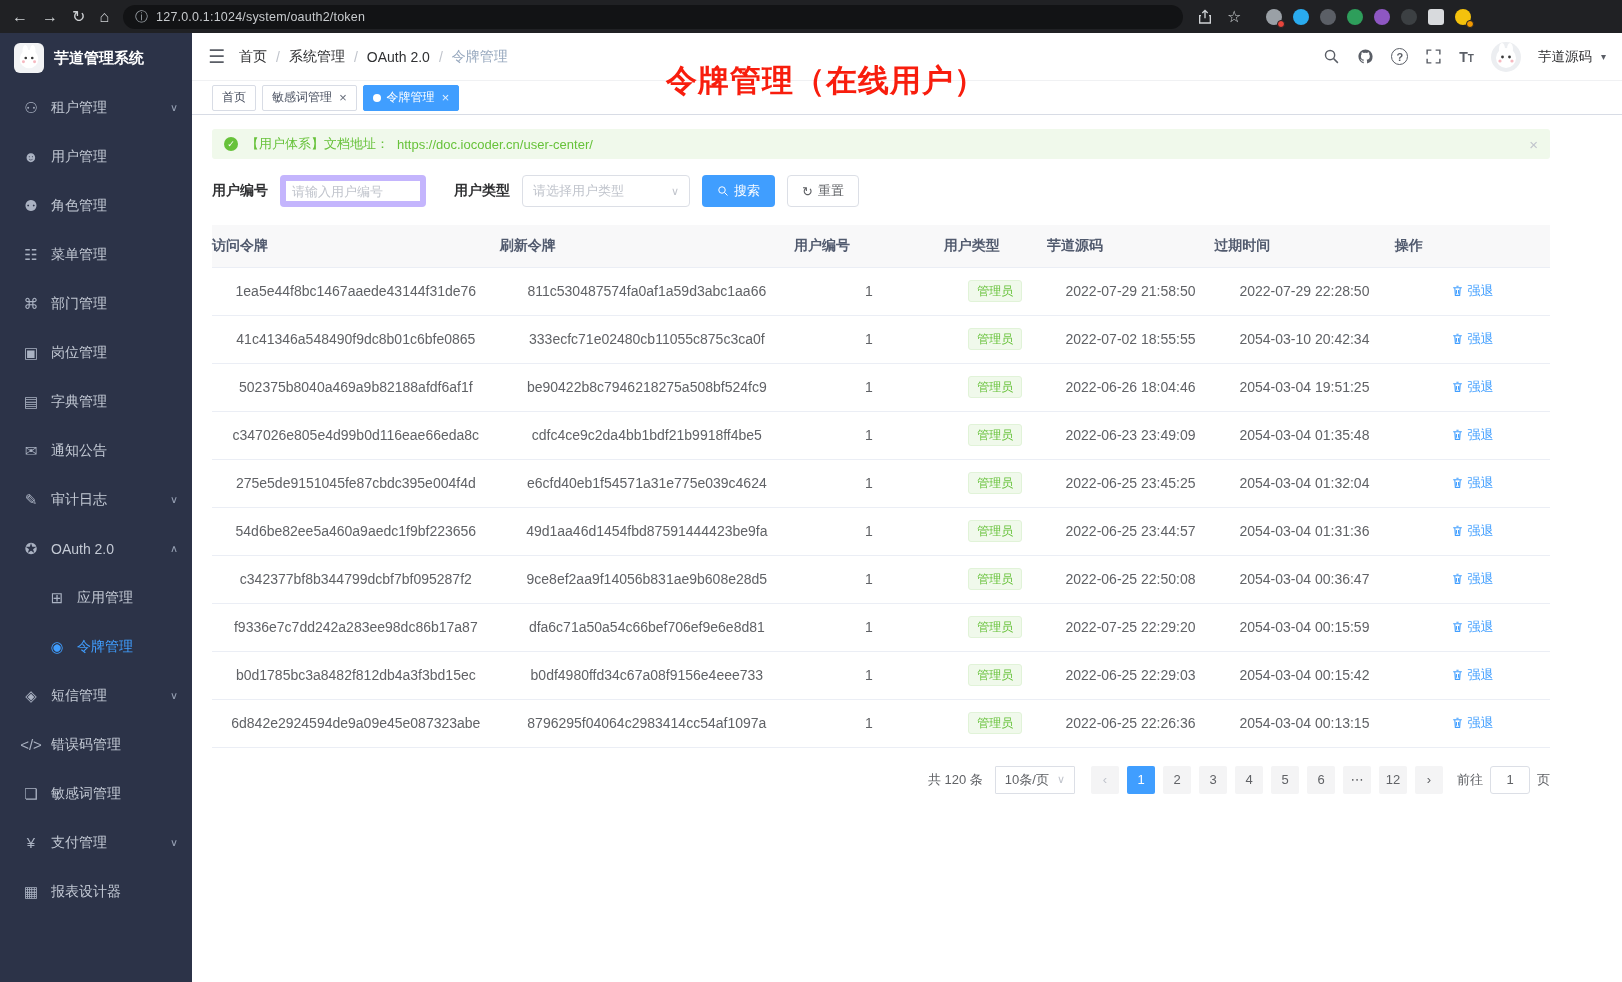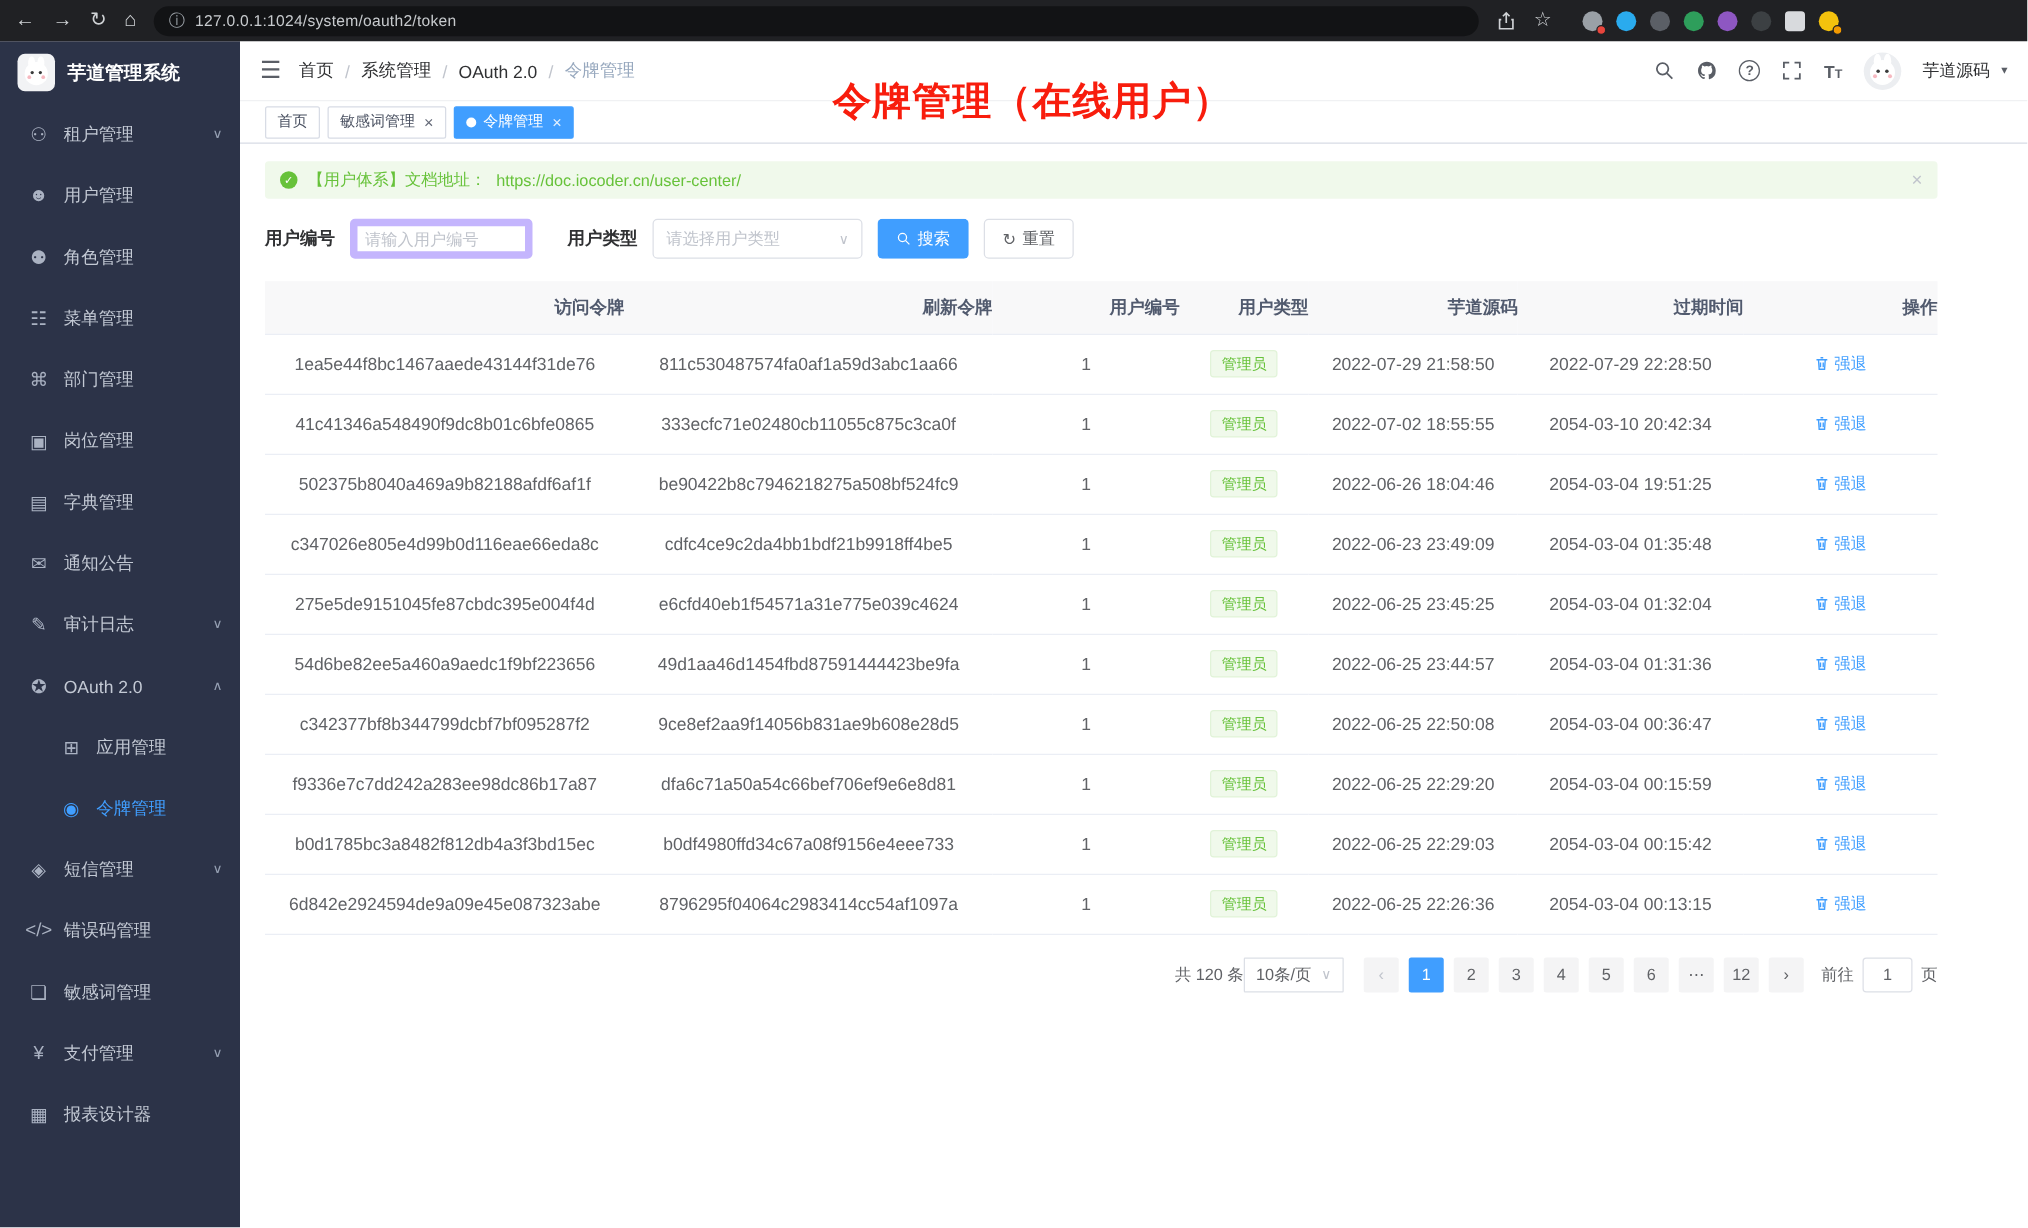--- a/index.html
+++ b/index.html
@@ -74,28 +74,28 @@
   .f-input::placeholder{color:#c0c4cc}
   .f-select{width:168px;height:32px;border:1px solid #dcdfe6;border-radius:4px;padding:0 10px;font-size:13px;color:#c0c4cc;display:inline-flex;align-items:center;justify-content:space-between;cursor:pointer;margin-right:12px}
   .sel-arrow{color:#c0c4cc;font-size:11px}
   .btn{height:32px;border-radius:4px;padding:0 14px;font-size:13px;display:inline-flex;align-items:center;gap:5px;cursor:pointer;border:1px solid transparent}
   .btn-primary{background:#409eff;color:#fff}
   .btn-primary svg{width:12px;height:12px;stroke:#fff;fill:none;stroke-width:2}
   .btn-plain{background:#fff;border-color:#dcdfe6;color:#606266;margin-left:12px}
   .reset-ic{font-size:13px;color:#606266}
 
   table.grid{width:100%;border-collapse:collapse;margin-top:18px;font-size:14px;table-layout:fixed}
-  .grid th{height:42px;background:#f8f8f9;color:#515a6e;font-weight:700;text-align:right;border-bottom:1px solid #ebeef5;font-size:14px}
+  .grid th{height:42px;background:#f8f8f9;color:#515a6e;font-weight:700;text-align:left;border-bottom:1px solid #ebeef5;font-size:14px}
   .grid td{height:48px;color:#606266;text-align:center;border-bottom:1px solid #ebeef5;overflow:hidden;white-space:nowrap}
   .tag-success{display:inline-block;height:22px;line-height:20px;padding:0 8px;background:#f0f9eb;border:1px solid #e1f3d8;color:#67c23a;border-radius:3px;font-size:12px}
   .action-link{color:#409eff;font-size:13px;cursor:pointer;display:inline-flex;align-items:center;gap:3px}
   .trash-icon{width:13px;height:13px;stroke:currentColor;fill:none;stroke-width:2}
 
   .pagination{display:flex;justify-content:flex-end;align-items:center;margin-top:18px;font-size:13px;color:#606266}
-  .pg-total{}
+  .pg-total{margin-right:12px}
   .pg-size{height:28px;border:1px solid #dcdfe6;border-radius:1px;display:inline-flex;align-items:center;padding:0 9px;gap:8px;cursor:pointer;margin-right:12px;color:#606266}
   .pg-btn{min-width:28px;height:28px;background:#f4f4f5;border-radius:2px;display:inline-flex;align-items:center;justify-content:center;margin:0 4px;cursor:pointer;color:#606266;padding:0 4px}
   .pg-btn.active{background:#409eff;color:#fff}
   .pg-btn.disabled{color:#c0c4cc}
   .pg-goto{display:inline-flex;align-items:center;gap:7px;margin-left:10px}
   .goto-input{width:40px;height:28px;border:1px solid #dcdfe6;border-radius:3px;text-align:center;font-size:13px;color:#606266;outline:none}
 </style>
 </head>
 <body>
 
@@ -433,21 +433,21 @@
                 <path d="M4 7h16M10 4h4M7 7l1 14h8l1-14M10 11v7M14 11v7"></path>
               </svg>
               <span>强退</span>
             </span></td>
         </tr>
         <tr>
           <td>f9336e7c7dd242a283ee98dc86b17a87</td>
           <td>dfa6c71a50a54c66bef706ef9e6e8d81</td>
           <td>1</td>
           <td><span class="tag-success">管理员</span></td>
-          <td>2022-06-25 22:29:20</td>
+          <td>2022-07-25 22:29:20</td>
           <td>2054-03-04 00:15:59</td>
           <td><span class="action-link">
               <svg class="trash-icon" viewBox="0 0 24 24">
                 <path d="M4 7h16M10 4h4M7 7l1 14h8l1-14M10 11v7M14 11v7"></path>
               </svg>
               <span>强退</span>
             </span></td>
         </tr>
         <tr>
           <td>b0d1785bc3a8482f812db4a3f3bd15ec</td>

